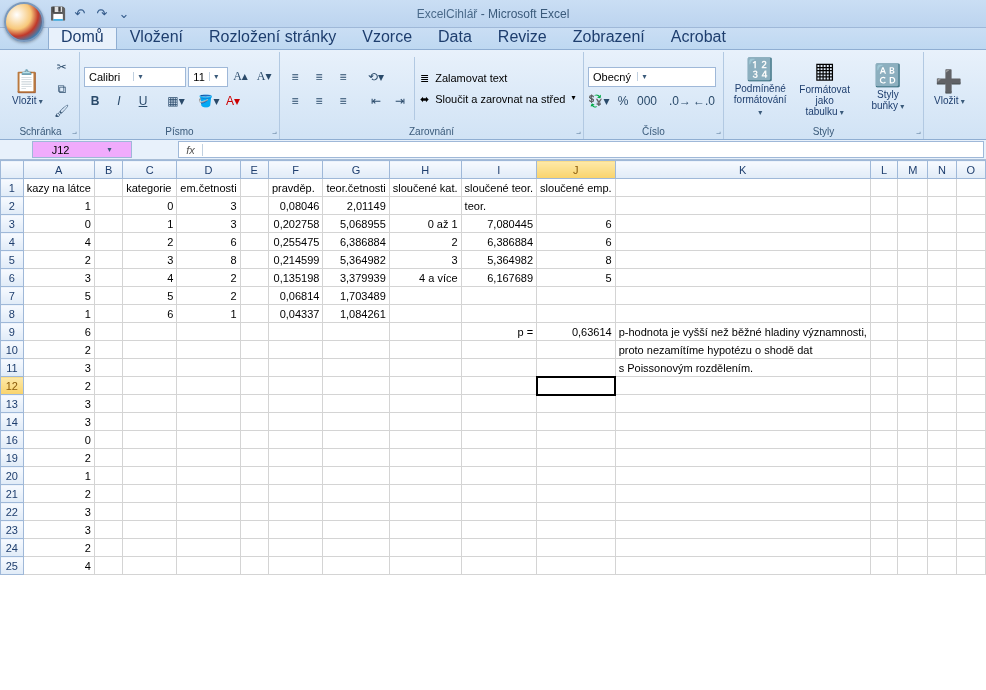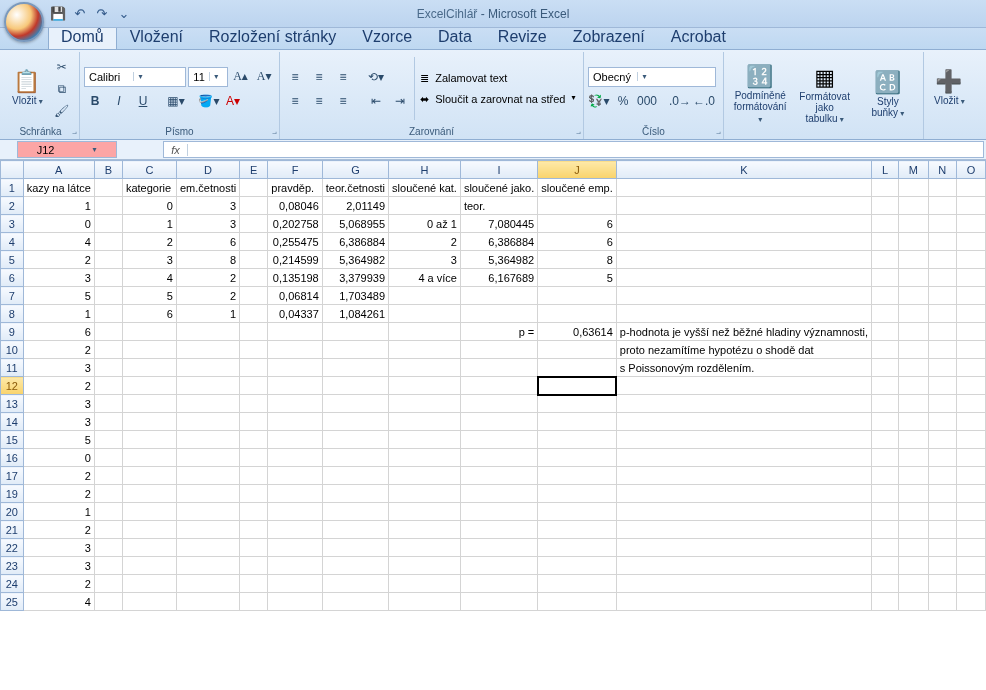--- a/index.html
+++ b/index.html
@@ -31,21 +31,21 @@
   .stack { display: flex; flex-direction: column; gap: 2px; justify-content: center;}
   .row { display: flex; gap: 2px; align-items: flex-start;}
   .smallbtn { width: 22px; height: 20px; display: flex; align-items: center; justify-content: center; border-radius: 2px; cursor: pointer; font-size: 12px; color: #2a4a6a;}
   .combo { display: inline-flex; align-items: center; background: #fff; border: 1px solid #9fb8d8; height: 20px; }
   .combo .val { padding: 0 4px; font-size: 11px; min-width: 48px;}
   .combo .dd { width: 14px; text-align: center; font-size: 8px; color: #3a5a7a; border-left: 1px solid #c0d0e0; cursor: pointer;}
   .sep { width: 1px; background: #b2c9e2; margin: 3px 3px;}
 
   
   .fxrow { height: 20px; background: #e8f1fb; display: flex; align-items: stretch; border-bottom: 1px solid #a8bdd6;}
-  .namebox { width: 100px; border: 1px solid #9fb8d8; background: #fca5a5; display: flex; align-items: center; margin: 1px 0 1px 17px;}
+  .namebox { width: 100px; border: 1px solid #9fb8d8; background: #f0abfc; display: flex; align-items: center; margin: 1px 0 1px 32px;}
   .namebox span { flex: 1; padding-left: 6px; text-align: center; font-size: 11px;}
   .namebox .dd { width: 14px; text-align: center; font-size: 8px; color: #3a5a7a; cursor: pointer;}
   .fxbox { flex: 1; border: 1px solid #9fb8d8; background: #fff; display: flex; align-items: center; margin: 1px 2px 1px 4px;}
   .fxbox .fx { width: 24px; text-align: center; font-style: italic; color: #555; border-right: 1px solid #c0d0e0; cursor: pointer;}
   .fxbox input { flex: 1; border: none; outline: none; padding-left: 4px; font-size: 11px;}
 
   
   .sheet-wrap { position: absolute; top: 160px; left: 0; right: 0; bottom: 0; overflow: auto; background: #fff;}
   table.sheet { border-collapse: collapse; table-layout: fixed;}
   .sheet th, .sheet td { border: 1px solid #d4d4d4; height: 18px; font-size: 11px; padding: 0 3px; white-space: nowrap; overflow: hidden;}
@@ -200,20 +200,21 @@
       </div>
       <div class="bigbtn">
         <span class="icon">▦</span>
         <span class="lbl btn-dd">Formátovat jako tabulku</span>
       </div>
       <div class="bigbtn">
         <span class="icon">🔠</span>
         <span class="lbl btn-dd">Styly buňky</span>
       </div>
     </div>
+    <div class="group-label">Styly</div>
   </div>
 
   <div class="group" style="width:60px;border-right:none">
     <div class="group-body">
       <div class="bigbtn">
         <span class="icon">➕</span>
         <span class="lbl btn-dd">Vložit</span>
       </div>
     </div>
     <div class="group-label" style="visibility:hidden">.</div>
@@ -261,21 +262,21 @@
         <tr>
           <th class="rowh">1</th>
           <td class="colA left">kazy na látce</td>
           <td class="colB"></td>
           <td class="colC left">kategorie</td>
           <td class="colD left">em.četnosti</td>
           <td class="colE"></td>
           <td class="colF left">pravděp.</td>
           <td class="colG left">teor.četnosti</td>
           <td class="colH left">sloučené kat.</td>
-          <td class="colI left">sloučené jako.</td>
+          <td class="colI left">sloučené teor.</td>
           <td class="colJ left">sloučené emp.</td>
           <td class="colK"></td>
           <td class="colL"></td>
           <td class="colM"></td>
           <td class="colN"></td>
           <td class="colO"></td>
         </tr>
         <tr>
           <th class="rowh">2</th>
           <td class="colA">1</td>
@@ -504,58 +505,22 @@
           <td class="colH"></td>
           <td class="colI"></td>
           <td class="colJ"></td>
           <td class="colK"></td>
           <td class="colL"></td>
           <td class="colM"></td>
           <td class="colN"></td>
           <td class="colO"></td>
         </tr>
         <tr>
-          <th class="rowh">15</th>
-          <td class="colA">5</td>
-          <td class="colB"></td>
-          <td class="colC"></td>
-          <td class="colD"></td>
-          <td class="colE"></td>
-          <td class="colF"></td>
-          <td class="colG"></td>
-          <td class="colH"></td>
-          <td class="colI"></td>
-          <td class="colJ"></td>
-          <td class="colK"></td>
-          <td class="colL"></td>
-          <td class="colM"></td>
-          <td class="colN"></td>
-          <td class="colO"></td>
-        </tr>
-        <tr>
           <th class="rowh">16</th>
           <td class="colA">0</td>
-          <td class="colB"></td>
-          <td class="colC"></td>
-          <td class="colD"></td>
-          <td class="colE"></td>
-          <td class="colF"></td>
-          <td class="colG"></td>
-          <td class="colH"></td>
-          <td class="colI"></td>
-          <td class="colJ"></td>
-          <td class="colK"></td>
-          <td class="colL"></td>
-          <td class="colM"></td>
-          <td class="colN"></td>
-          <td class="colO"></td>
-        </tr>
-        <tr>
-          <th class="rowh">17</th>
-          <td class="colA">2</td>
           <td class="colB"></td>
           <td class="colC"></td>
           <td class="colD"></td>
           <td class="colE"></td>
           <td class="colF"></td>
           <td class="colG"></td>
           <td class="colH"></td>
           <td class="colI"></td>
           <td class="colJ"></td>
           <td class="colK"></td>

